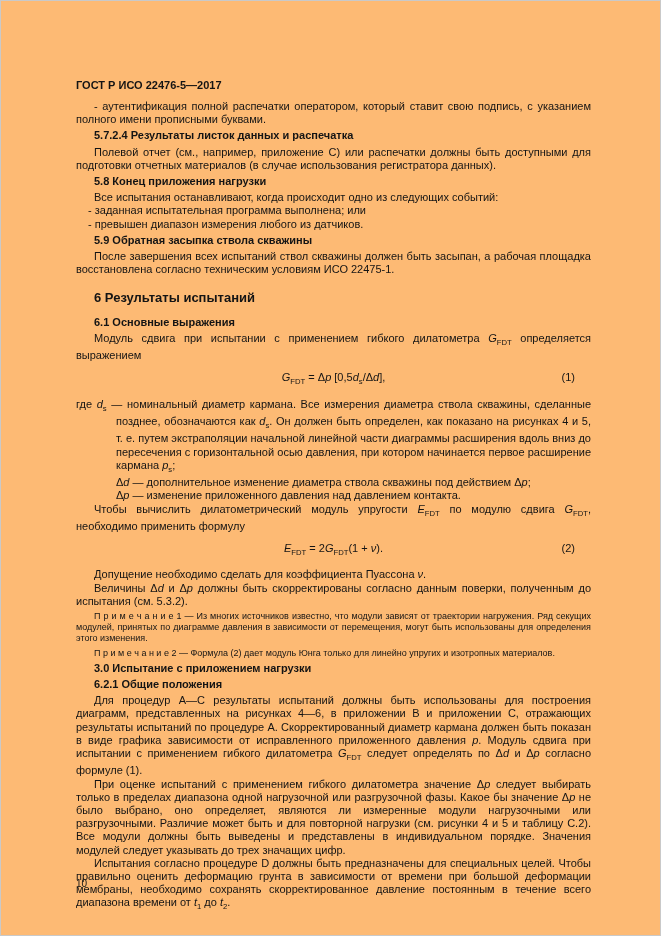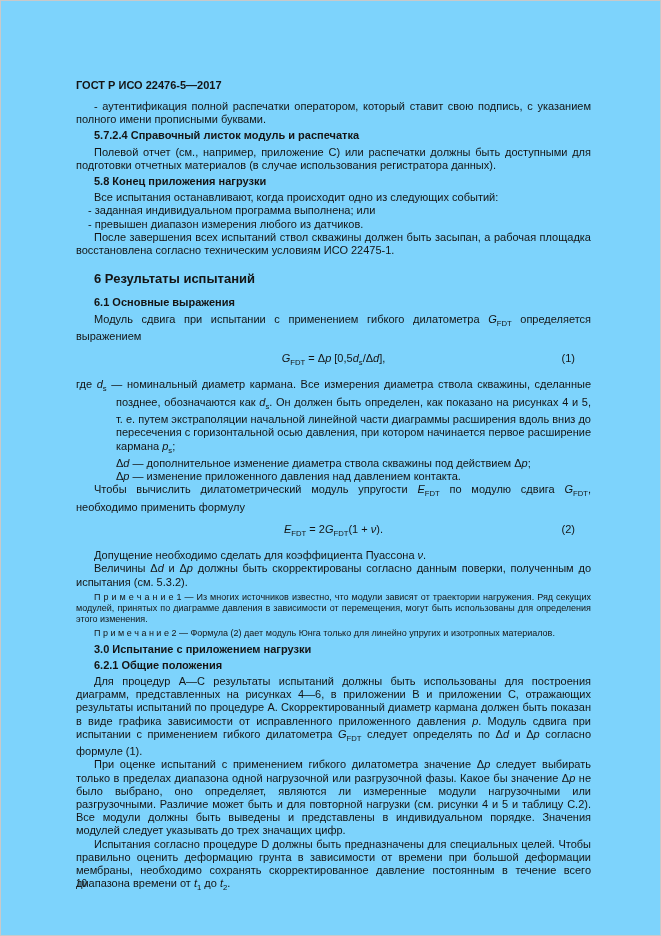--- a/index.html
+++ b/index.html
@@ -1,19 +1,19 @@
 <!DOCTYPE html>
 <html><head>
 <meta charset="utf-8">
 <style>
   html,body { margin:0; padding:0; background:#ffffff; }
   .page {
     position:relative;
     width:661px; height:936px;
-    background:#7dd3fc;
+    background:#fdba74;
     border:1px solid #c9c9c9;
     box-sizing:border-box;
     font-family:"Liberation Sans", sans-serif;
     font-size:11px;
     color:#141414;
     overflow:hidden;
   }
   .header {
     position:absolute; top:78px; left:75px;
     font-weight:bold; font-size:11px;
@@ -37,26 +37,27 @@
   sub { font-size:70%; }
   i { font-style:italic; }
 </style>
 </head>
 <body>
 
 <div class="page">
   <div class="header">ГОСТ Р ИСО 22476-5—2017</div>
   <div class="content">
       <div class="blk p">- аутентификация полной распечатки оператором, который ставит свою подпись, с указанием полного имени прописными буквами.</div>
-      <div class="blk h4">5.7.2.4 Справочный листок модуль и распечатка</div>
+      <div class="blk h4">5.7.2.4 Результаты листок данных и распечатка</div>
       <div class="blk p">Полевой отчет (см., например, приложение C) или распечатки должны быть доступными для подготовки отчетных материалов (в случае использования регистратора данных).</div>
       <div class="blk h4">5.8 Конец приложения нагрузки</div>
       <div class="blk p">Все испытания останавливают, когда происходит одно из следующих событий:</div>
-      <div class="blk li">- заданная индивидуальном программа выполнена; или</div>
+      <div class="blk li">- заданная испытательная программа выполнена; или</div>
       <div class="blk li">- превышен диапазон измерения любого из датчиков.</div>
+      <div class="blk h4">5.9 Обратная засыпка ствола скважины</div>
       <div class="blk p">После завершения всех испытаний ствол скважины должен быть засыпан, а рабочая площадка восстановлена согласно техническим условиям ИСО 22475-1.</div>
       <div class="blk h2">6 Результаты испытаний</div>
       <div class="blk h4">6.1 Основные выражения</div>
       <div class="blk p">Модуль сдвига при испытании с применением гибкого дилатометра <i>G</i><sub>FDT</sub> определяется выражением</div>
       <div class="formula"><span><i>G</i><sub>FDT</sub> = Δ<i>p</i> [0,5<i>d</i><sub>s</sub>/Δ<i>d</i>],</span><span class="formula-num">(1)</span></div>
       <div class="blk hang-intro">где <i>d</i><sub>s</sub> — номинальный диаметр кармана. Все измерения диаметра ствола скважины, сделанные позднее, обозначаются как <i>d</i><sub>s</sub>. Он должен быть определен, как показано на рисунках 4 и 5, т. е. путем экстраполяции начальной линейной части диаграммы расширения вдоль вниз до пересечения с горизонтальной осью давления, при котором начинается первое расширение кармана <i>p</i><sub>s</sub>;</div>
       <div class="blk hang-item">Δ<i>d</i> — дополнительное изменение диаметра ствола скважины под действием Δ<i>p</i>;</div>
       <div class="blk hang-item">Δ<i>p</i> — изменение приложенного давления над давлением контакта.</div>
       <div class="blk p">Чтобы вычислить дилатометрический модуль упругости <i>E</i><sub>FDT</sub> по модулю сдвига <i>G</i><sub>FDT</sub>, необходимо применить формулу</div>
       <div class="formula"><span><i>E</i><sub>FDT</sub> = 2<i>G</i><sub>FDT</sub>(1 + <i>ν</i>).</span><span class="formula-num">(2)</span></div>

